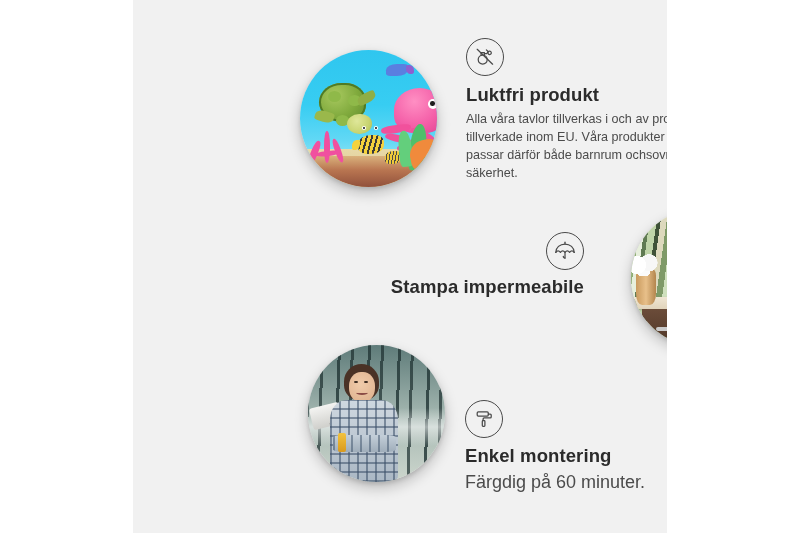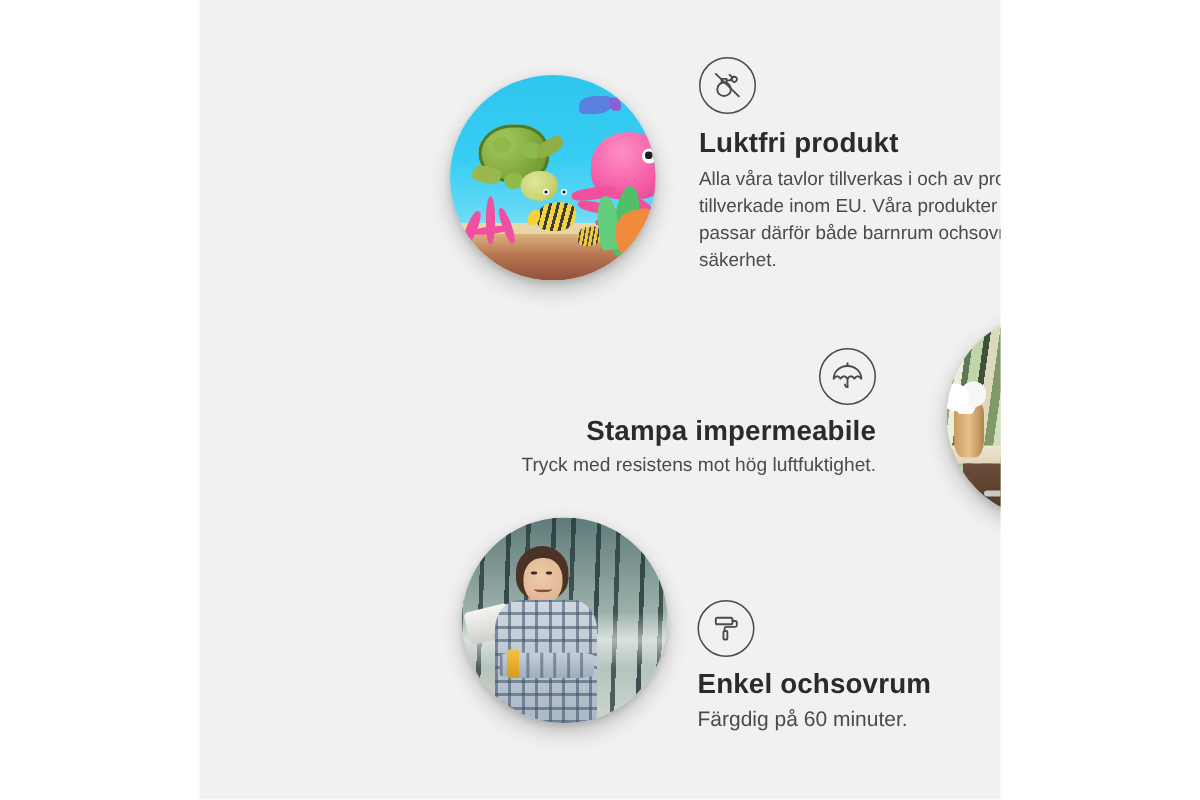--- a/index.html
+++ b/index.html
@@ -246,21 +246,21 @@
   
   #feature-waterproof { left: 169px; top: 232px; width: 282px; text-align: right; }
   #feature-waterproof .feat-icon { margin: 0 0 6px auto; }
   #feature-waterproof .feat-title { margin: 0 0 3px 0; }
   #feature-waterproof .feat-body { font-size: 12.8px; }
 
   
   #feature-mounting { left: 332px; top: 400px; width: 250px; text-align: left; }
   #feature-mounting .feat-icon { margin: 0 0 7px 0; }
   #feature-mounting .feat-title { margin: 0 0 3px 0; }
-  #feature-mounting .feat-body { font-size: 14px; }
+  #feature-mounting .feat-body { font-size: 18px; }
 
   svg.ico { display:block; }
   svg.ico * { vector-effect: non-scaling-stroke; }
 </style>
 </head>
 <body>
 
 <div id="stage">
   <div id="panel">
 
@@ -347,29 +347,28 @@
       <div class="feat-icon">
         <svg class="ico" width="24" height="24" viewBox="0 0 24 24" fill="none" stroke="#4a4a4a" stroke-width="1.25" stroke-linecap="round" stroke-linejoin="round">
           <path d="M2.8 13.4C2.8 8.6 6.9 5 12 5s9.2 3.6 9.2 8.4"></path>
           <path d="M2.8 13.4c1.5-2.1 3.1-2.1 4.6 0 1.5-2.1 3.1-2.1 4.6 0 1.5-2.1 3.1-2.1 4.6 0 1.5-2.1 3.1-2.1 4.6 0"></path>
           <path d="M12 13.4V19"></path>
           <path d="M12 19a1.7 1.7 0 0 1-1.7-1.7"></path>
           <path d="M12 5V3.2"></path>
         </svg>
       </div>
       <div class="feat-title">Stampa impermeabile</div>
-      <div class="feat-body">Tryck med resistens mot hög luftfuktighet.</div>
     </div>
 
     <div class="feature" id="feature-mounting">
       <div class="feat-icon">
         <svg class="ico" width="24" height="24" viewBox="0 0 24 24" fill="none" stroke="#4a4a4a" stroke-width="1.25" stroke-linecap="round" stroke-linejoin="round">
           <rect x="5.2" y="4.8" width="11.1" height="4.4" rx="1.1"></rect>
           <path d="M16.3 7h1.9a1 1 0 0 1 1 1v1.9a1 1 0 0 1-1 1h-6.1a1 1 0 0 0-1 1v1.5"></path>
           <rect x="10.3" y="13.7" width="2.6" height="5.6" rx="0.7"></rect>
         </svg>
       </div>
-      <div class="feat-title">Enkel ochsovrum</div>
+      <div class="feat-title">Enkel montering</div>
       <div class="feat-body">Färgdig på 60 minuter.</div>
     </div>
 
   </div>
 </div>
 
 </body></html>

